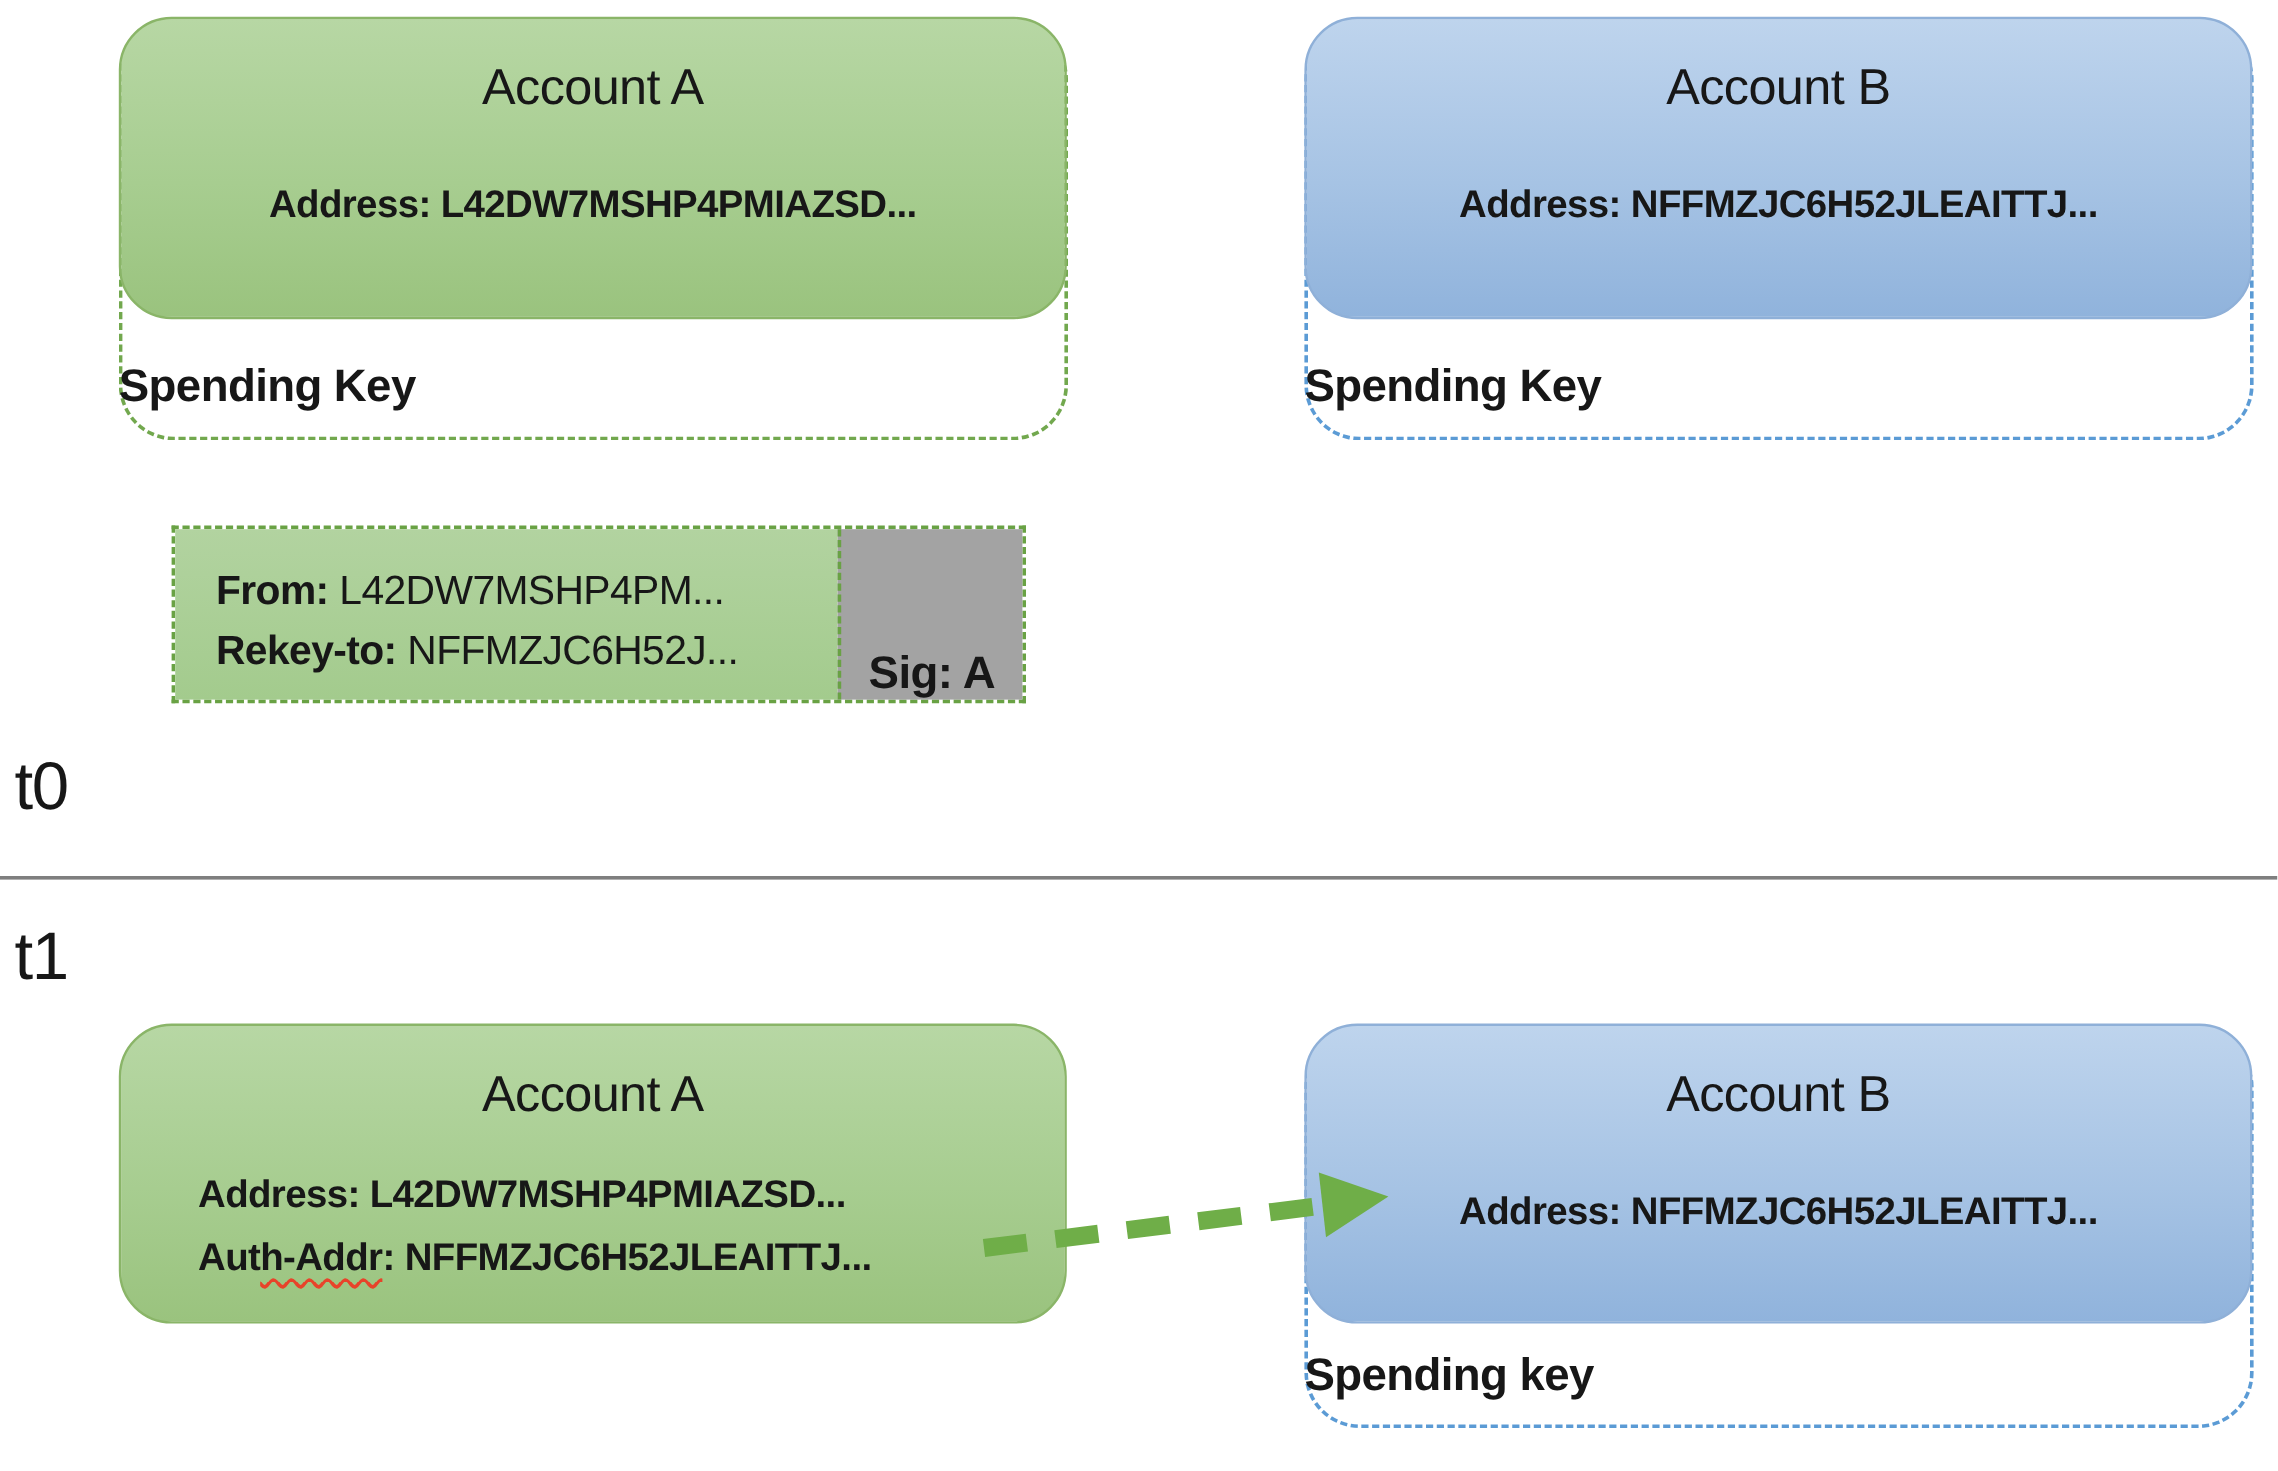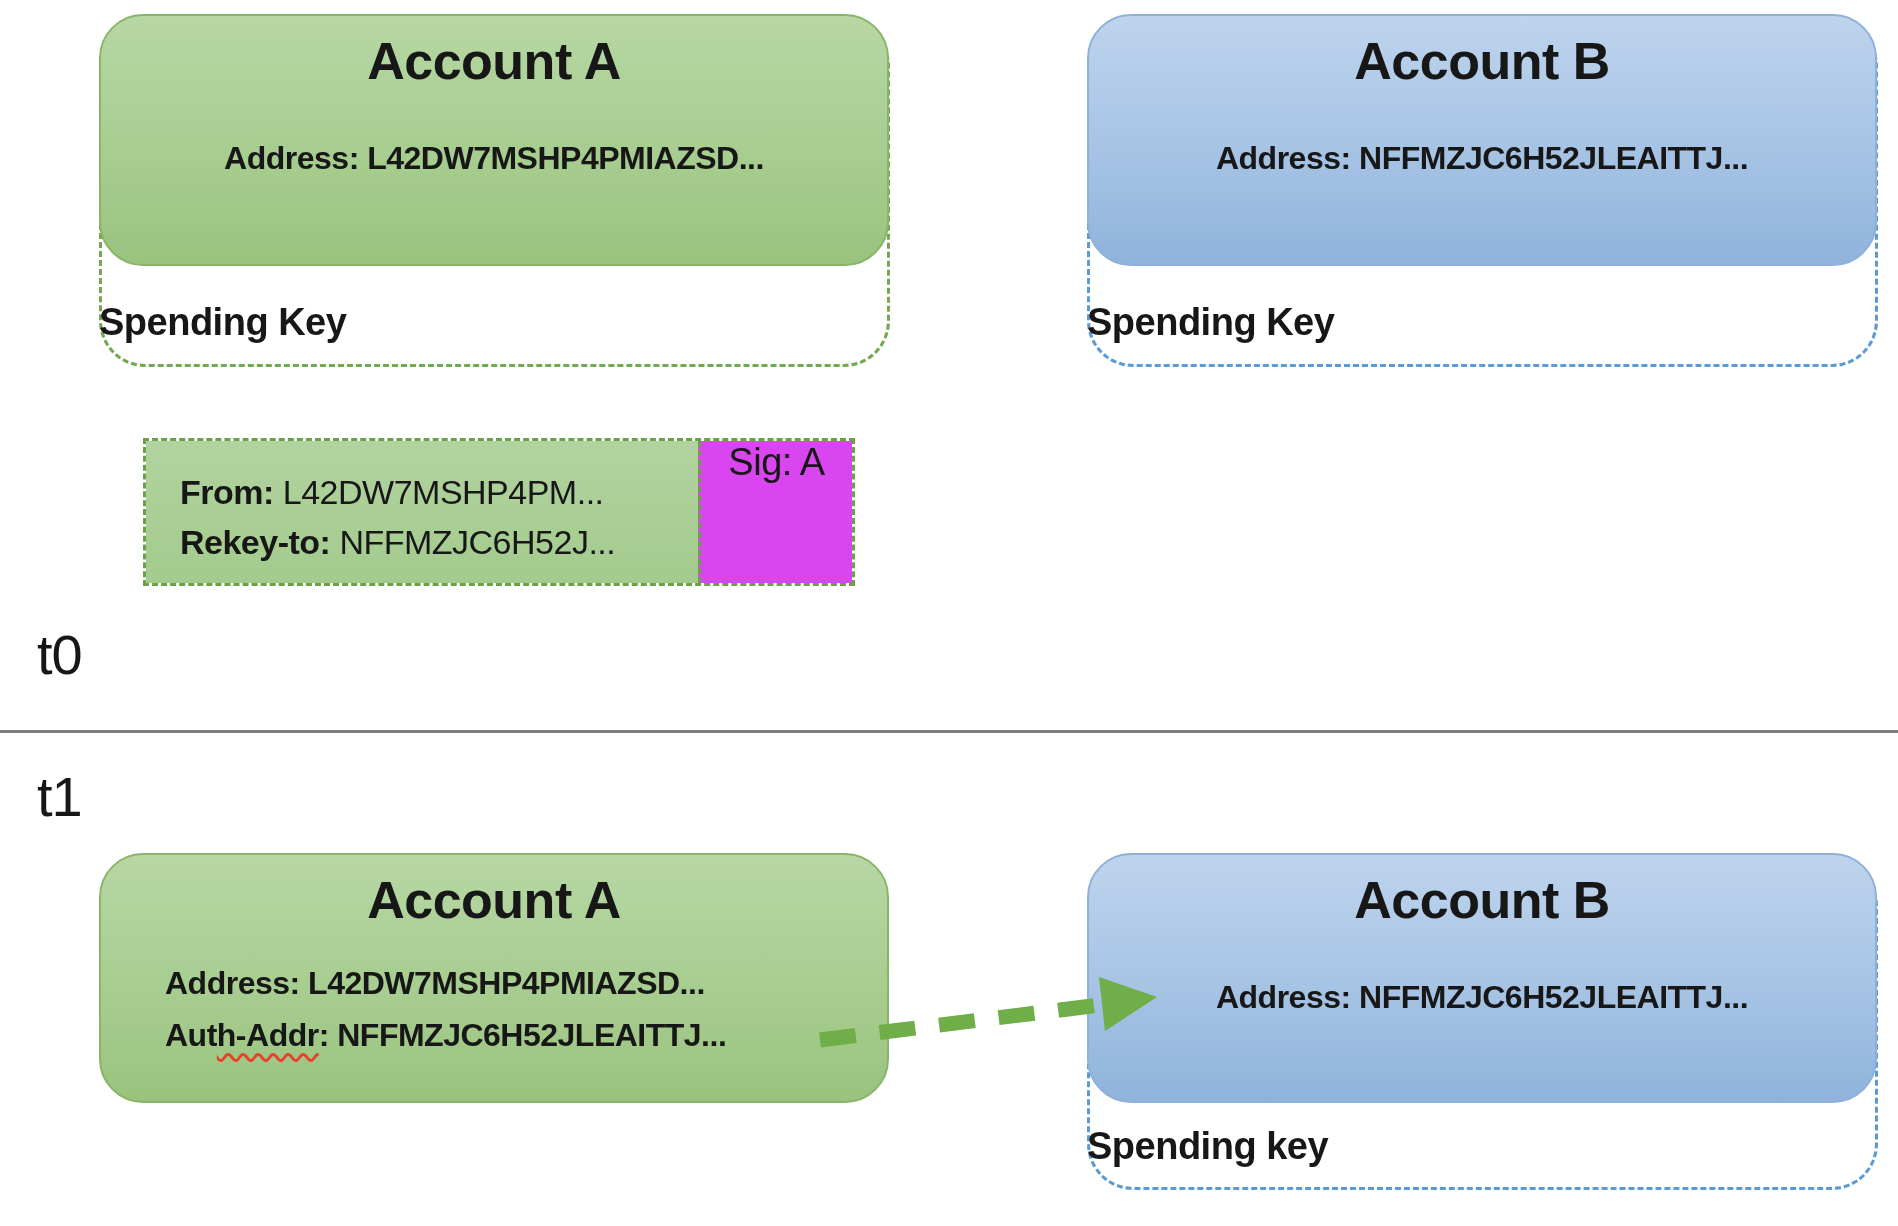--- a/index.html
+++ b/index.html
@@ -7,33 +7,33 @@
   #canvas{position:relative;width:1898px;height:1226px;background:#ffffff;overflow:hidden;}
 
   
   .key-container{position:absolute;border:3px dashed #72a84e;border-radius:46px;background:#ffffff;box-sizing:border-box;}
   .key-container.blue{border-color:#5b9bd5;}
 
   
   .account-box{position:absolute;border-radius:44px;box-sizing:border-box;text-align:center;}
   .account-box.green{background:linear-gradient(180deg,#b7d7a4 0%,#a7cd90 55%,#9ac37e 100%);border:2px solid #8ab568;}
   .account-box.blue{background:linear-gradient(180deg,#bed4ed 0%,#a6c3e4 55%,#90b3dc 100%);border:2px solid #8fb0d8;}
-  .account-title{padding-top:20px;font-size:52px;font-weight:bold;letter-spacing:-0.5px;line-height:50px;}
+  .account-title{padding-top:32px;font-size:42px;font-weight:normal;letter-spacing:-0.5px;line-height:50px;}
   .account-address{margin-top:46px;font-size:32px;letter-spacing:-0.5px;line-height:52px;font-weight:bold;}
   .account-address.left{text-align:left;padding-left:64px;}
 
   .spending-label{position:absolute;width:790px;font-size:38px;font-weight:bold;letter-spacing:-0.5px;line-height:52px;}
 
   
   .txn-box{position:absolute;left:143px;top:438px;width:712px;height:148px;border:3px dashed #69a244;box-sizing:border-box;display:flex;}
   .txn-left{width:552px;background:linear-gradient(180deg,#b2d3a0 0%,#a3cb8d 100%);box-sizing:border-box;padding:26px 0 0 34px;font-size:34px;letter-spacing:-0.5px;line-height:50px;}
   .txn-left b{font-weight:bold;}
-  .txn-right{flex:1;background:#d946ef;border-left:3px dashed #69a244;display:flex;align-items:flex-start;justify-content:center;font-size:38px;font-weight:normal;letter-spacing:-0.5px;}
+  .txn-right{flex:1;background:#a3a3a3;border-left:3px dashed #69a244;display:flex;align-items:flex-end;justify-content:center;font-size:38px;font-weight:bold;letter-spacing:-0.5px;}
 
-  .time-label{position:absolute;left:12px;font-size:56px;letter-spacing:-1px;margin-left:25px;}
+  .time-label{position:absolute;left:12px;font-size:56px;letter-spacing:-1px;}
   .divider{position:absolute;left:0;top:730px;width:1898px;height:3px;background:#7f7f7f;}
 
   .squiggle{text-decoration:underline;text-decoration-style:wavy;text-decoration-color:#e8432a;text-decoration-thickness:3px;text-underline-offset:7px;}
 
   .arrow-svg{position:absolute;left:812px;top:972px;width:360px;height:80px;}
 </style>
 </head>
 <body>
 
 <div id="canvas">

